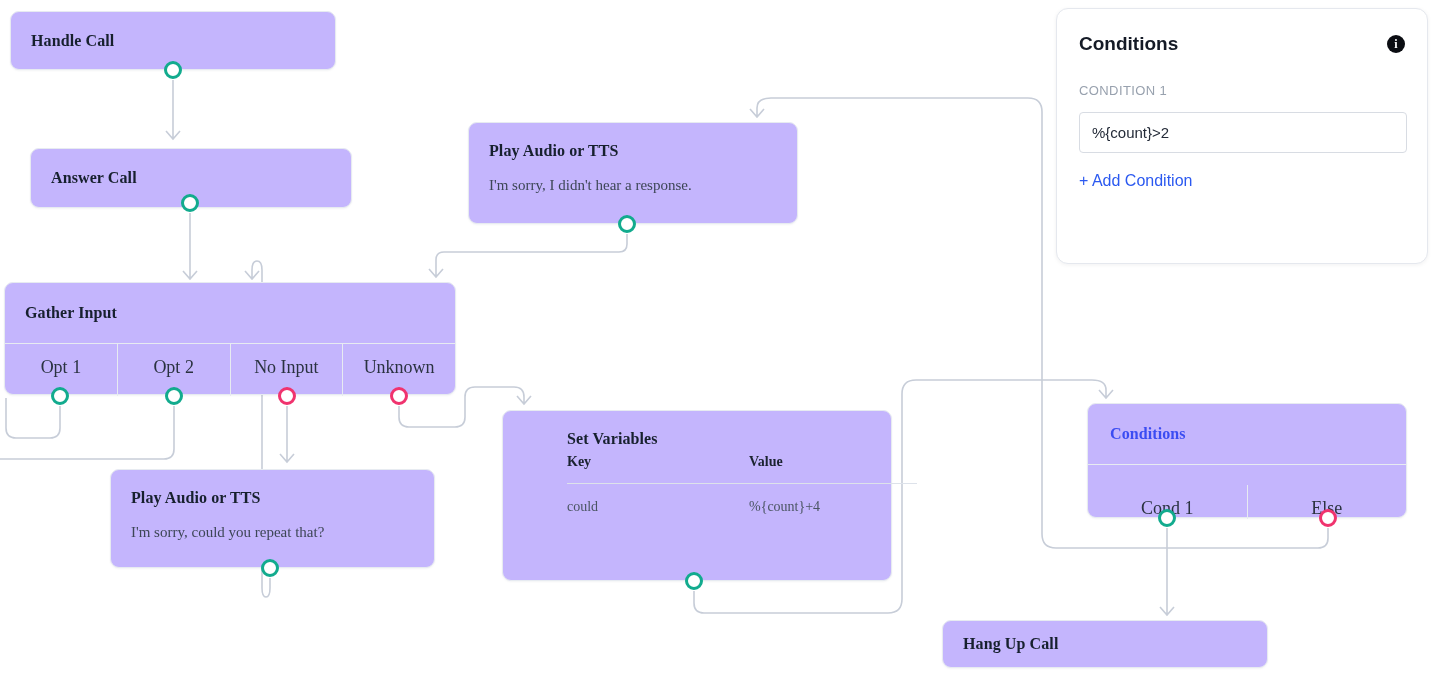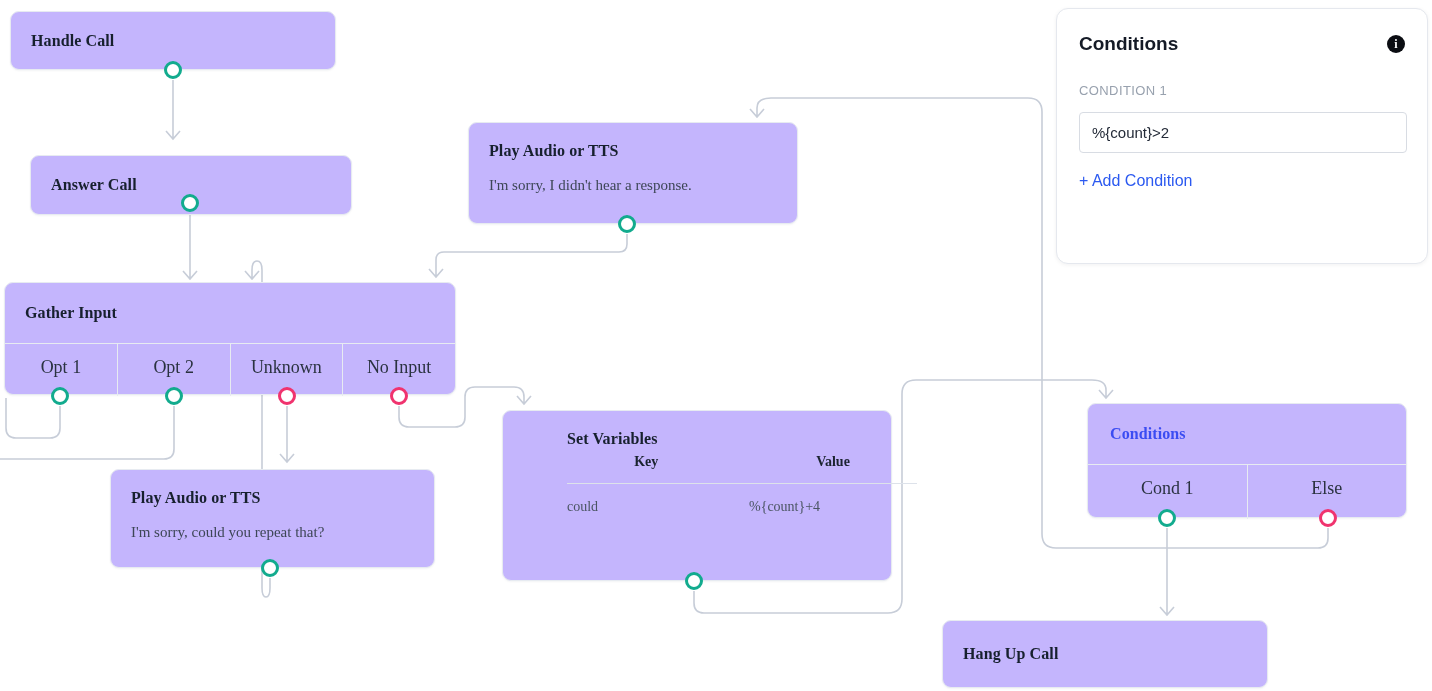--- a/index.html
+++ b/index.html
@@ -98,84 +98,84 @@
     <path d="M694,591 L694,603 Q694,613 704,613 L888,613 Q902,613 902,599 L902,394 Q902,380 916,380 L1092,380 Q1106,380 1106,390 L1106,398 M1099,390 L1106,398 L1113,390"></path>
     <path d="M1167,528 L1167,615 M1160,607 L1167,615 L1174,607"></path>
     <path d="M1328,528 L1328,538 Q1328,548 1318,548 L1056,548 Q1042,548 1042,534 L1042,112 Q1042,98 1028,98 L771,98 Q757,98 757,108 L757,117 M750,109 L757,117 L764,109"></path>
   </svg>
 
   <div class="node simple" style="left:10px; top:11px; width:326px; height:59px;">
     <span class="node-title">Handle Call</span>
   </div>
   <div class="port" style="left:164px; top:61px;"></div>
 
-  <div class="node simple" style="left:30px; top:155px; width:322px; height:60px;">
+  <div class="node simple" style="left:30px; top:148px; width:322px; height:60px;">
     <span class="node-title">Answer Call</span>
   </div>
   <div class="port" style="left:181px; top:194px;"></div>
 
   <div class="node pad-node" style="left:468px; top:122px; width:330px; height:102px;">
     <span class="node-title">Play Audio or TTS</span>
     <span class="body-text">I'm sorry, I didn't hear a response.</span>
   </div>
   <div class="port" style="left:618px; top:215px;"></div>
 
   <div class="node" style="left:4px; top:282px; width:452px; height:113px;">
     <div class="header-60">
       <span class="node-title">Gather Input</span>
     </div>
     <div class="branch-row">
       <div class="branch">Opt 1</div>
       <div class="branch">Opt 2</div>
+      <div class="branch">No Input</div>
       <div class="branch">Unknown</div>
-      <div class="branch">No Input</div>
     </div>
   </div>
   <div class="port" style="left:51px; top:387px;"></div>
   <div class="port" style="left:165px; top:387px;"></div>
   <div class="port pink" style="left:278px; top:387px;"></div>
   <div class="port pink" style="left:390px; top:387px;"></div>
 
   <div class="node pad-node" style="left:110px; top:469px; width:325px; height:99px;">
     <span class="node-title">Play Audio or TTS</span>
     <span class="body-text">I'm sorry, could you repeat that?</span>
   </div>
   <div class="port" style="left:261px; top:559px;"></div>
 
   <div class="node" style="left:502px; top:410px; width:390px; height:171px;padding-left:44px;">
     <div style="padding:19px 20px 0 20px;">
       <span class="node-title">Set Variables</span>
     </div>
     <div class="sv-table">
-      <div class="sv-head" style="justify-content:center;">
+      <div class="sv-head" style="">
         <span class="sv-col-key">Key</span>
         <span>Value</span>
       </div>
       <div class="sv-divider"></div>
       <div class="sv-row">
         <span class="sv-col-key">could</span>
         <span>%{count}+4</span>
       </div>
     </div>
   </div>
   <div class="port" style="left:685px; top:572px;"></div>
 
   <div class="node" style="left:1087px; top:403px; width:320px; height:115px;">
     <div class="header-60" style="padding-left:22px;">
       <span class="node-title cond-title">Conditions</span>
     </div>
-    <div class="branch-row" style="height:55px;">
+    <div class="branch-row" style="height:55px;align-items:flex-end;">
       <div class="branch">Cond 1</div>
       <div class="branch">Else</div>
     </div>
   </div>
   <div class="port" style="left:1158px; top:509px;"></div>
   <div class="port pink" style="left:1319px; top:509px;"></div>
 
-  <div class="node simple" style="left:942px; top:620px; width:326px; height:68px;">
+  <div class="node simple" style="left:942px; top:620px; width:326px; height:48px;">
     <span class="node-title">Hang Up Call</span>
   </div>
 
   <div class="panel">
     <div class="panel-head">
       <span class="panel-title">Conditions</span>
       <span class="info-icon">i</span>
     </div>
     <div class="section-label">CONDITION 1</div>
     <input class="cond-input" type="text" value="%{count}&gt;2" style="">

